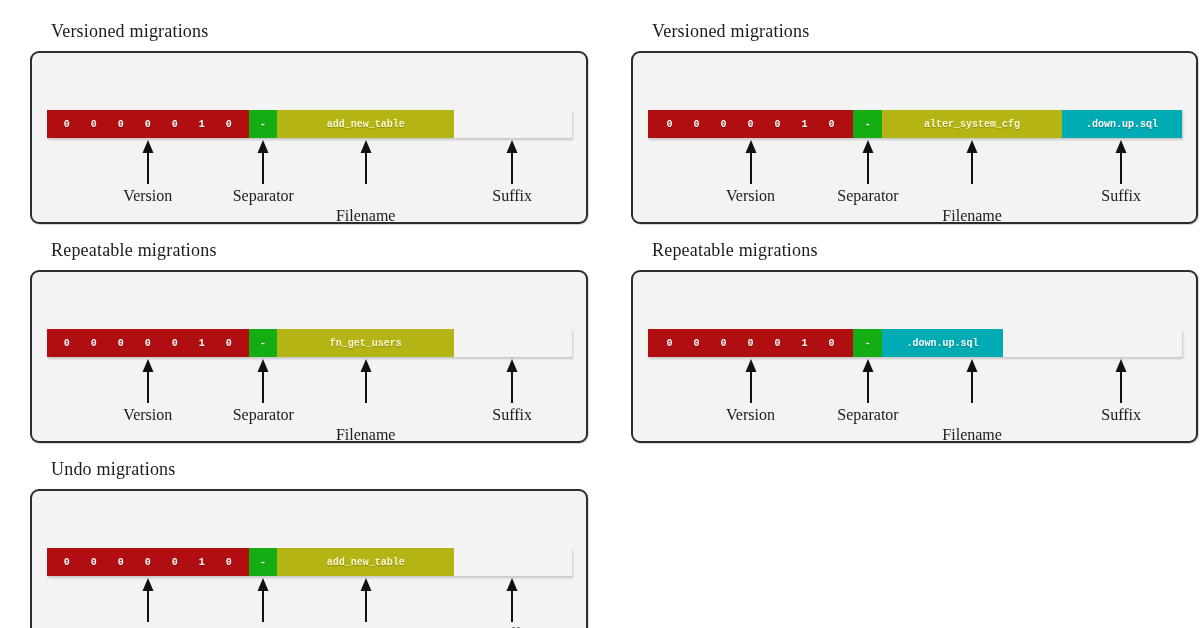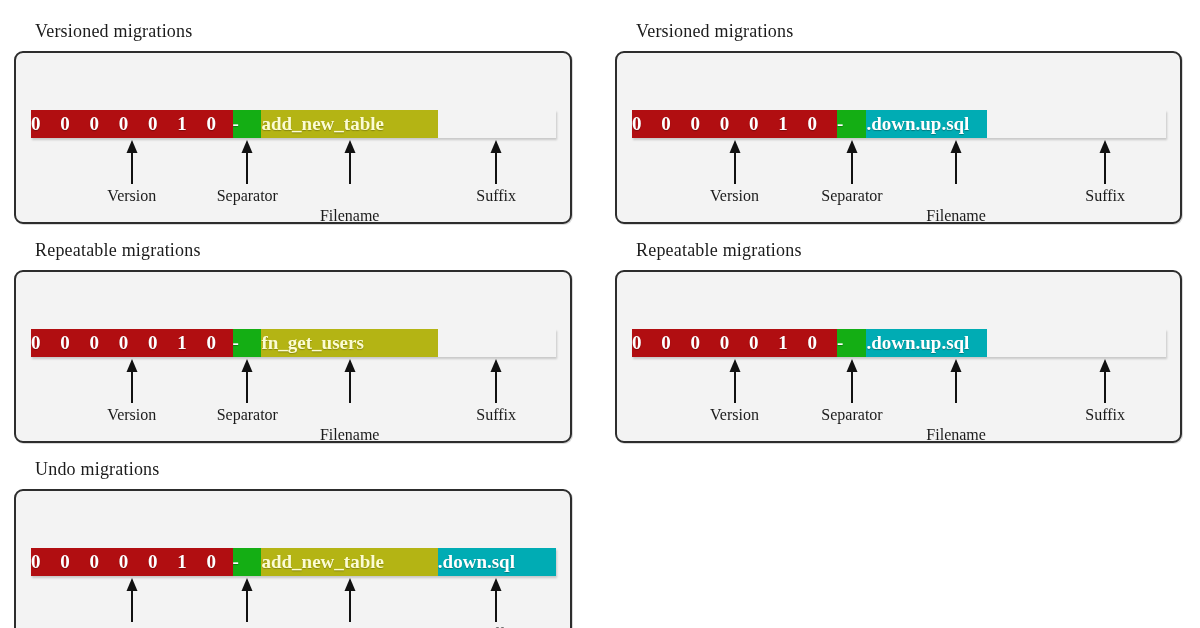--- a/index.html
+++ b/index.html
@@ -21,21 +21,21 @@
   .panel-grid {
     position: absolute;
     left: 14px;
     top: 20px;
     display: grid;
     grid-template-columns: 558px 567px;
     column-gap: 43px;
     row-gap: 15px;
   }
 
-  .panel { width: 100%; }
+  .panel { width: 100%; margin-left: 16px; }
 
   .panel-title {
     margin: 0 0 8px 0;
     padding-left: 21px;
     font-size: 18px;
     font-weight: 500;
     line-height: 23px;
     color: var(--text, #1b1b1b);
     letter-spacing: 0.2px;
   }
@@ -53,26 +53,26 @@
   .filename-bar {
     display: flex;
     height: 28px;
     width: 100%;
     box-shadow: 1px 2px 2px rgba(0,0,0,0.18);
   }
 
   .seg {
     display: flex;
     align-items: center;
-    justify-content: flex-start;
+    justify-content: center;
     height: 100%;
     overflow: hidden;
-    font-family: Liberation Serif, serif;
+    font-family: Liberation Mono, monospace;
     font-weight: bold;
-    font-size: 19px;
+    font-size: 10px;
     white-space: nowrap;
   }
 
   .seg-version   { width: 38.4%; background: var(--version-segment, #b10e11); }
   .seg-separator { width: 5.5%;  background: var(--separator-segment, #14ae14); }
   .seg-filename  { width: 33.6%; background: var(--filename-segment, #b4b414); }
   .seg-suffix    { width: 22.5%; background: var(--suffix-segment, #00acb4); }
 
   .seg-version span,
   .seg-separator span,
@@ -170,20 +170,23 @@
   <section class="panel">
     <h2 class="panel-title">Versioned migrations</h2>
     <div class="panel-box">
       <div class="filename-bar">
         <div class="seg seg-version">
           <span>0 0 0 0 0 1 0</span>
         </div>
         <div class="seg seg-separator">
           <span>-</span>
         </div>
+        <div class="seg seg-filename">
+          <span>alter_system_cfg</span>
+        </div>
         <div class="seg seg-suffix">
           <span>.down.up.sql</span>
         </div>
       </div>
       <div class="pointer-row">
         <div class="pointer pointer-version">
           <svg class="arrow-icon" width="14" height="44" viewBox="0 0 14 44">
             <path d="M7 0 L1.5 13 L12.5 13 Z"></path>
             <rect x="6" y="11" width="2" height="33"></rect>
           </svg>
@@ -314,23 +317,20 @@
       <div class="filename-bar">
         <div class="seg seg-version">
           <span>0 0 0 0 0 1 0</span>
         </div>
         <div class="seg seg-separator">
           <span>-</span>
         </div>
         <div class="seg seg-filename">
           <span>add_new_table</span>
         </div>
-        <div class="seg seg-suffix">
-          <span>.down.sql</span>
-        </div>
       </div>
       <div class="pointer-row">
         <div class="pointer pointer-version">
           <svg class="arrow-icon" width="14" height="44" viewBox="0 0 14 44">
             <path d="M7 0 L1.5 13 L12.5 13 Z"></path>
             <rect x="6" y="11" width="2" height="33"></rect>
           </svg>
           <span class="pointer-label">Version</span>
         </div>
         <div class="pointer pointer-separator">

